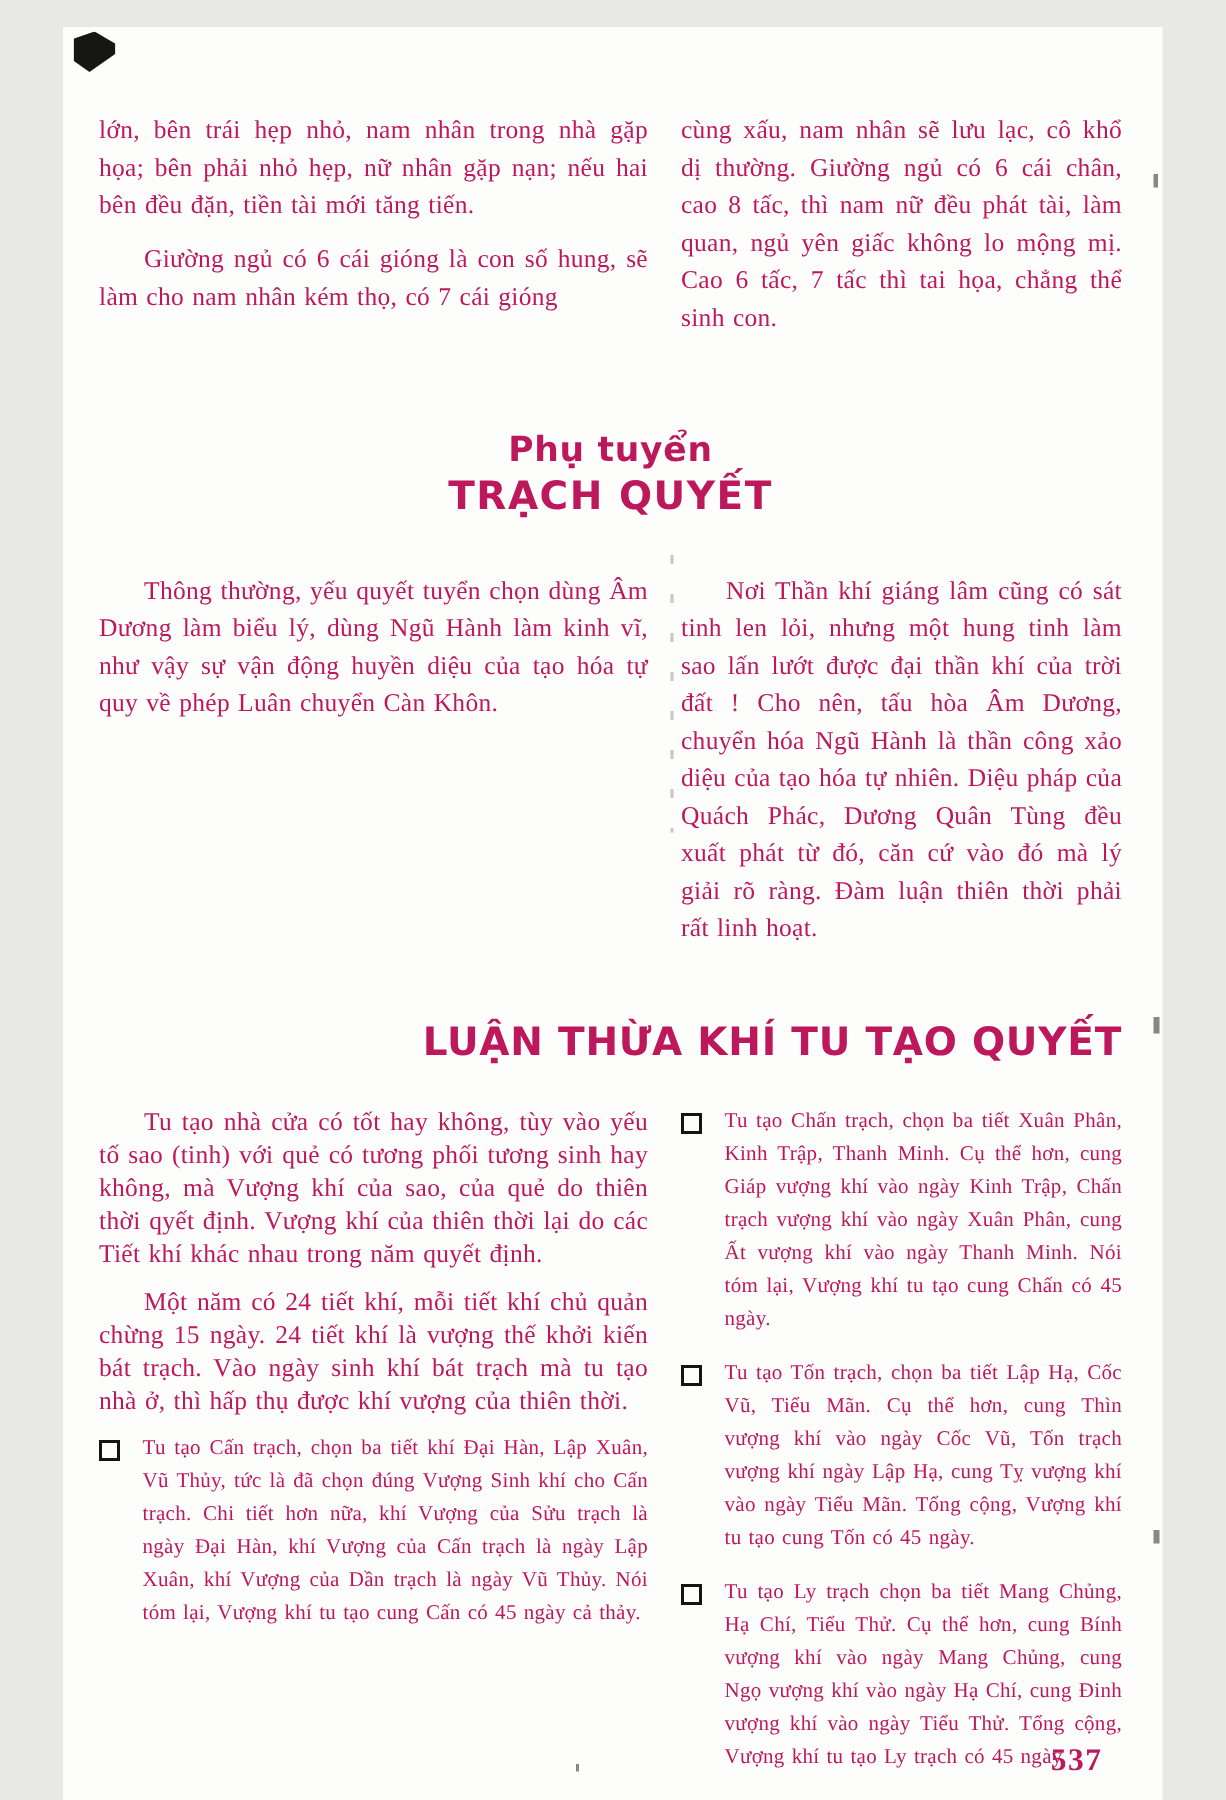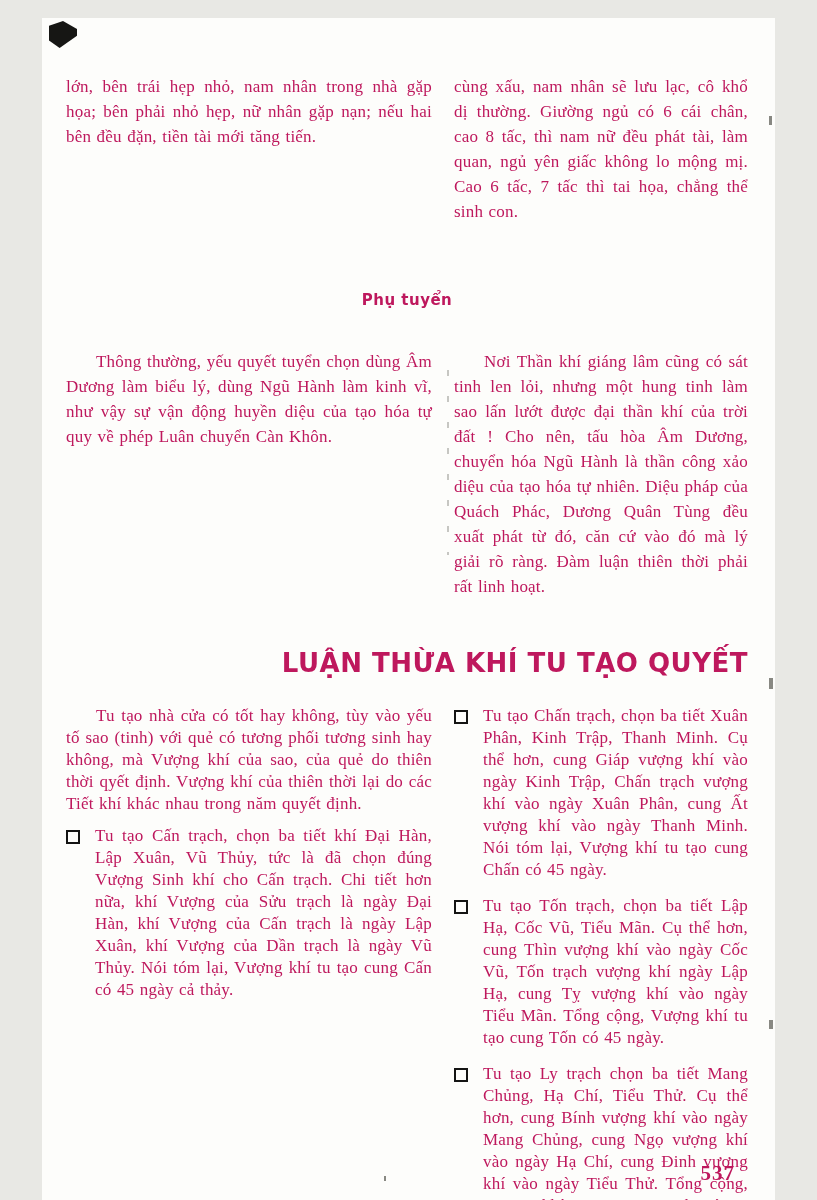--- a/index.html
+++ b/index.html
@@ -23,39 +23,39 @@
     line-height:25px;
     text-align:justify;
     letter-spacing:0.2px;
     word-spacing:1px;
   }
   p.body.indent{text-indent:30px;}
   .sec3 p.body{line-height:22px;margin-bottom:10px;}
   .heading-block{text-align:center;margin:50px 0 34px 0;}
   .h-small{
     font-family:"DejaVu Sans","Liberation Sans",sans-serif;
-    font-weight:bold;font-size:15px;line-height:30px;letter-spacing:0.5px;
+    font-weight:bold;font-size:23px;line-height:30px;letter-spacing:0.5px;
   }
   .h-big{
     font-family:"DejaVu Sans","Liberation Sans",sans-serif;
     font-weight:bold;font-size:26px;line-height:32px;letter-spacing:1px;
   }
   .heading2{
     text-align:right;margin:38px 0 27px 0;
     font-family:"DejaVu Sans","Liberation Sans",sans-serif;
     font-weight:bold;font-size:26px;letter-spacing:0.5px;
   }
   .example{font-size:17px;line-height:22px;margin:4px 0 14px 30px;}
   .bullet-item{display:flex;gap:15px;margin:0 0 14px 0;}
   .bullet-item .sq{
     flex:0 0 auto;width:10px;height:10px;margin-top:5px;
     border:2.5px solid #141413;background:transparent;
   }
   .bullet-item .bt{
-    flex:1;font-size:17px;line-height:22px;text-align:justify;
+    flex:1;font-size:14px;line-height:22px;text-align:justify;
     letter-spacing:0.2px;word-spacing:1px;
   }
   .page-number{
     position:absolute;right:40px;bottom:32px;
     font-size:21px;font-weight:bold;letter-spacing:1px;
     font-family:"Liberation Serif",serif;
   }
   
   .corner-mark{
     position:absolute;left:7px;top:3px;width:28px;height:27px;background:#161614;
@@ -73,44 +73,47 @@
 </head>
 <body>
 
 <div class="page">
 
   <div class="corner-mark"></div>
 
   <div class="cols">
     <div class="col-l">
       <p class="body">lớn, bên trái hẹp nhỏ, nam nhân trong nhà gặp họa; bên phải nhỏ hẹp, nữ nhân gặp nạn; nếu hai bên đều đặn, tiền tài mới tăng tiến.</p>
+      <p class="body indent">Giường ngủ có 6 cái gióng là con số hung, sẽ làm cho nam nhân kém thọ, có 7 cái gióng</p>
     </div>
     <div class="col-r">
       <p class="body">cùng xấu, nam nhân sẽ lưu lạc, cô khổ dị thường. Giường ngủ có 6 cái chân, cao 8 tấc, thì nam nữ đều phát tài, làm quan, ngủ yên giấc không lo mộng mị. Cao 6 tấc, 7 tấc thì tai họa, chẳng thể sinh con.</p>
     </div>
   </div>
 
   <div class="heading-block">
     <div class="h-small">Phụ tuyển</div>
+    <div class="h-big">TRẠCH QUYẾT</div>
   </div>
 
   <div class="cols">
     <div class="col-l">
       <p class="body indent">Thông thường, yếu quyết tuyển chọn dùng Âm Dương làm biểu lý, dùng Ngũ Hành làm kinh vĩ, như vậy sự vận động huyền diệu của tạo hóa tự quy về phép Luân chuyển Càn Khôn.</p>
     </div>
     <div class="col-r">
       <p class="body indent">Nơi Thần khí giáng lâm cũng có sát tinh len lỏi, nhưng một hung tinh làm sao lấn lướt được đại thần khí của trời đất ! Cho nên, tấu hòa Âm Dương, chuyển hóa Ngũ Hành là thần công xảo diệu của tạo hóa tự nhiên. Diệu pháp của Quách Phác, Dương Quân Tùng đều xuất phát từ đó, căn cứ vào đó mà lý giải rõ ràng. Đàm luận thiên thời phải rất linh hoạt.</p>
     </div>
   </div>
 
   <div class="heading2">LUẬN THỪA KHÍ TU TẠO QUYẾT</div>
 
   <div class="cols sec3">
     <div class="col-l">
       <p class="body indent">Tu tạo nhà cửa có tốt hay không, tùy vào yếu tố sao (tinh) với quẻ có tương phối tương sinh hay không, mà Vượng khí của sao, của quẻ do thiên thời qyết định. Vượng khí của thiên thời lại do các Tiết khí khác nhau trong năm quyết định.</p>
+      <p class="body indent">Một năm có 24 tiết khí, mỗi tiết khí chủ quản chừng 15 ngày. 24 tiết khí là vượng thế khởi kiến bát trạch. Vào ngày sinh khí bát trạch mà tu tạo nhà ở, thì hấp thụ được khí vượng của thiên thời.</p>
       <div class="bullet-item">
         <span class="sq"></span>
         <span class="bt">Tu tạo Cấn trạch, chọn ba tiết khí Đại Hàn, Lập Xuân, Vũ Thủy, tức là đã chọn đúng Vượng Sinh khí cho Cấn trạch. Chi tiết hơn nữa, khí Vượng của Sửu trạch là ngày Đại Hàn, khí Vượng của Cấn trạch là ngày Lập Xuân, khí Vượng của Dần trạch là ngày Vũ Thủy. Nói tóm lại, Vượng khí tu tạo cung Cấn có 45 ngày cả thảy.</span>
       </div>
     </div>
     <div class="col-r">
       <div class="bullet-item">
         <span class="sq"></span>
         <span class="bt">Tu tạo Chấn trạch, chọn ba tiết Xuân Phân, Kinh Trập, Thanh Minh. Cụ thể hơn, cung Giáp vượng khí vào ngày Kinh Trập, Chấn trạch vượng khí vào ngày Xuân Phân, cung Ất vượng khí vào ngày Thanh Minh. Nói tóm lại, Vượng khí tu tạo cung Chấn có 45 ngày.</span>
       </div>

